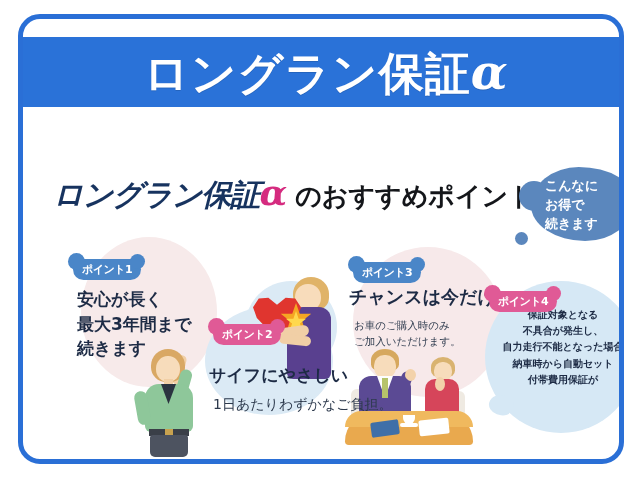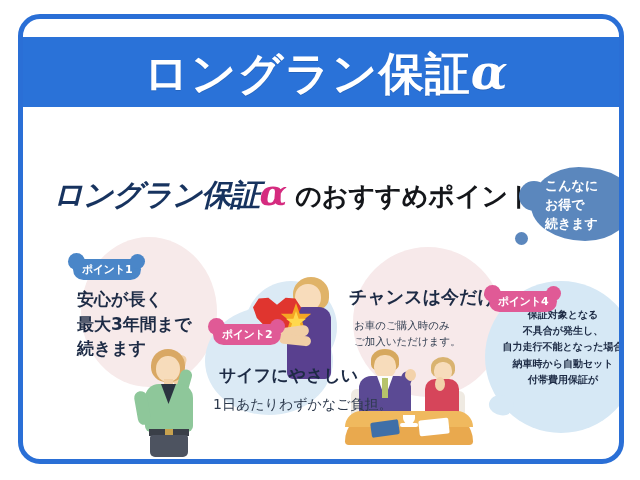--- a/index.html
+++ b/index.html
@@ -88,21 +88,21 @@
   .badge-pink{background:#e05a96;}
   .badge-pink:before{background:#e05a96;width:17px;height:17px;left:-5px;top:-6px;}
   .badge-pink:after{background:#e05a96;width:15px;height:15px;right:-4px;top:-5px;}
   .badge span{position:relative;z-index:2;}
 
   
   .pt-head{position:absolute;color:#1d2b45;font-weight:bold;z-index:5;}
   .pt-sub{position:absolute;color:#2d3a4d;z-index:5;margin-top:9px;}
 
   #p1-head{left:54px;top:268px;font-size:17px;line-height:1.45;}
-  #p2-head{left:196px;top:345px;font-size:17px;white-space:nowrap;}
+  #p2-head{left:186px;top:345px;font-size:17px;white-space:nowrap;}
   #p2-sub{left:190px;top:368px;font-size:14px;white-space:nowrap;}
   #p3-head{left:326px;top:266px;font-size:18px;white-space:nowrap;}
   #p3-sub{left:331px;top:290px;font-size:10.5px;line-height:1.5;}
 
   
   .bubble-p4{
     position:absolute;left:462px;top:262px;width:152px;height:152px;
     background:#d6e8f5;border-radius:50%;
   }
   .bubble-p4:after{
@@ -265,20 +265,23 @@
       <div class="star2"></div>
       <div class="armA"></div>
       <div class="armB"></div>
     </div>
     <div class="badge badge-pink" style="left:190px;top:305px;">
       <span>ポイント2</span>
     </div>
     <div class="pt-head" id="p2-head">サイフにやさしい</div>
     <div class="pt-sub" id="p2-sub">1日あたりわずかなご負担。</div>
 
+    <div class="badge badge-blue" style="left:330px;top:243px;">
+      <span>ポイント3</span>
+    </div>
     <div class="pt-head" id="p3-head">チャンスは今だけ</div>
     <div class="pt-sub" id="p3-sub">
       <div>お車のご購入時のみ</div>
       <div>ご加入いただけます。</div>
     </div>
 
     <div class="ill scene">
       <div class="chairL"></div>
       <div class="chairR"></div>
       <div class="manHair"></div>

